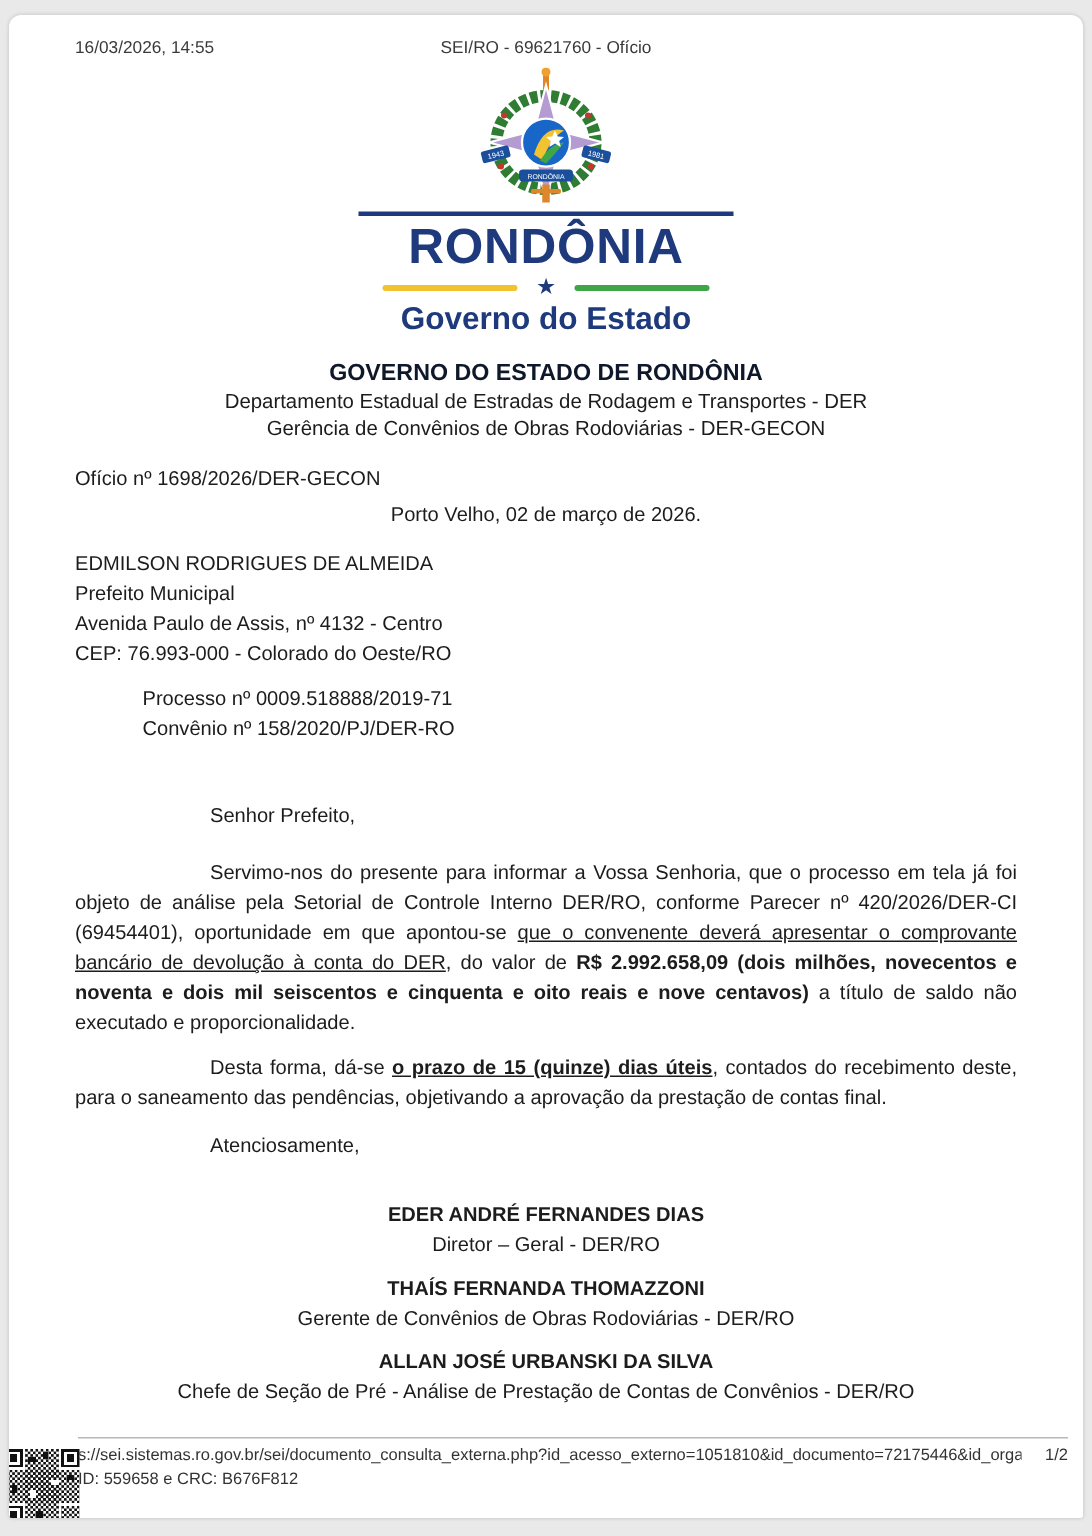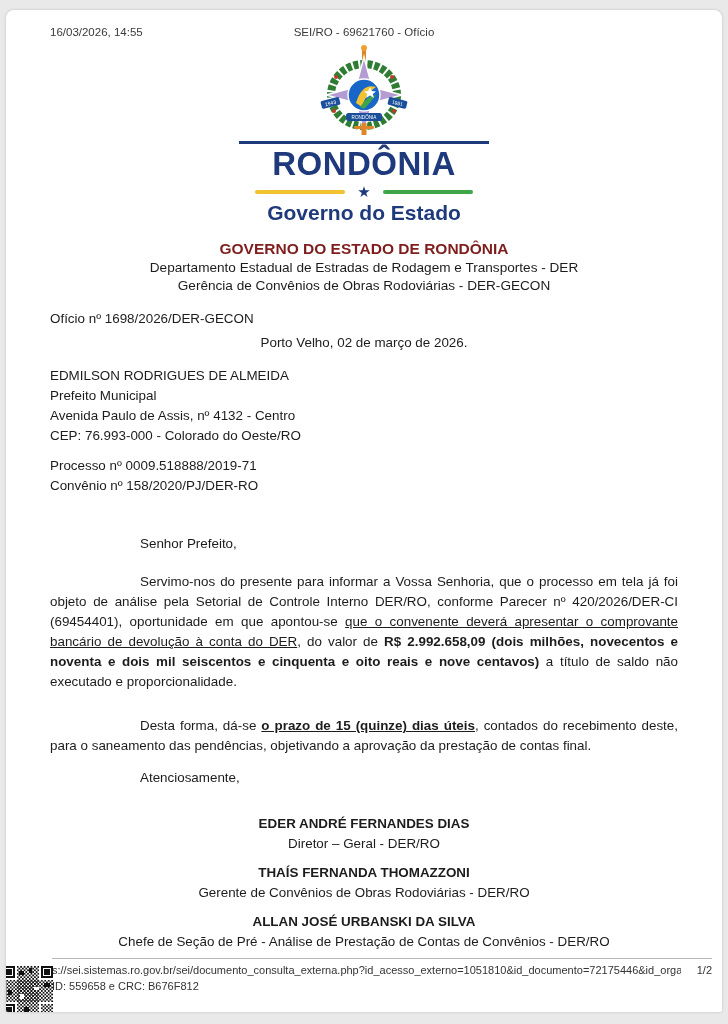--- a/index.html
+++ b/index.html
@@ -22,34 +22,34 @@
   .wm-name{font-size:33px;font-weight:800;color:#1e3a7c;line-height:34px;letter-spacing:.5px;}
   .wm-mid{display:flex;align-items:center;justify-content:center;gap:12px;margin:4px 0 2px;height:14px;}
   .wm-bar{width:90px;height:4px;border-radius:2px;}
   .bar-yellow{background:#f2c230;}
   .bar-green{background:#3fa648;}
   .wm-star{color:#1e3a7c;font-size:15px;line-height:14px;}
   .wm-sub{font-size:21px;font-weight:700;color:#1e3a7c;line-height:24px;}
 
   
   .letterhead{text-align:center;margin-top:14px;}
-  .lh-title{font-size:15.5px;font-weight:700;color:#7f1d1d;line-height:20px;}
+  .lh-title{font-size:15.5px;font-weight:700;color:#0f172a;line-height:20px;}
   .lh-line{font-size:13.6px;line-height:18px;color:#1c1c1c;}
 
   
   .doc{font-size:13.4px;line-height:20px;color:#1c1c1c;}
   .oficio{margin-top:14px;}
   .place-date{margin-top:4px;text-align:center;}
   .addressee{margin-top:13px;}
-  .process{margin-top:10px;}
+  .process{margin-top:10px;margin-left:45px;}
   .subject{margin-top:24px;font-weight:700;}
   .subject .sep{font-weight:400;}
   .salutation{margin-top:38px;text-indent:90px;}
   .para{margin-top:18px;text-align:justify;text-indent:90px;}
-  .para2{margin-top:24px;}
+  .para2{margin-top:10px;}
   .closing{margin-top:12px;text-indent:90px;}
   .seg-b{font-weight:700;}
   .seg-u{text-decoration:underline;}
   .seg-bu{font-weight:700;text-decoration:underline;}
 
   
   .sig{ text-align:center;line-height:20px;}
   .sig-first{margin-top:26px;}
   .sig+.sig{margin-top:9px;}
   .sig-name{font-weight:700;}

